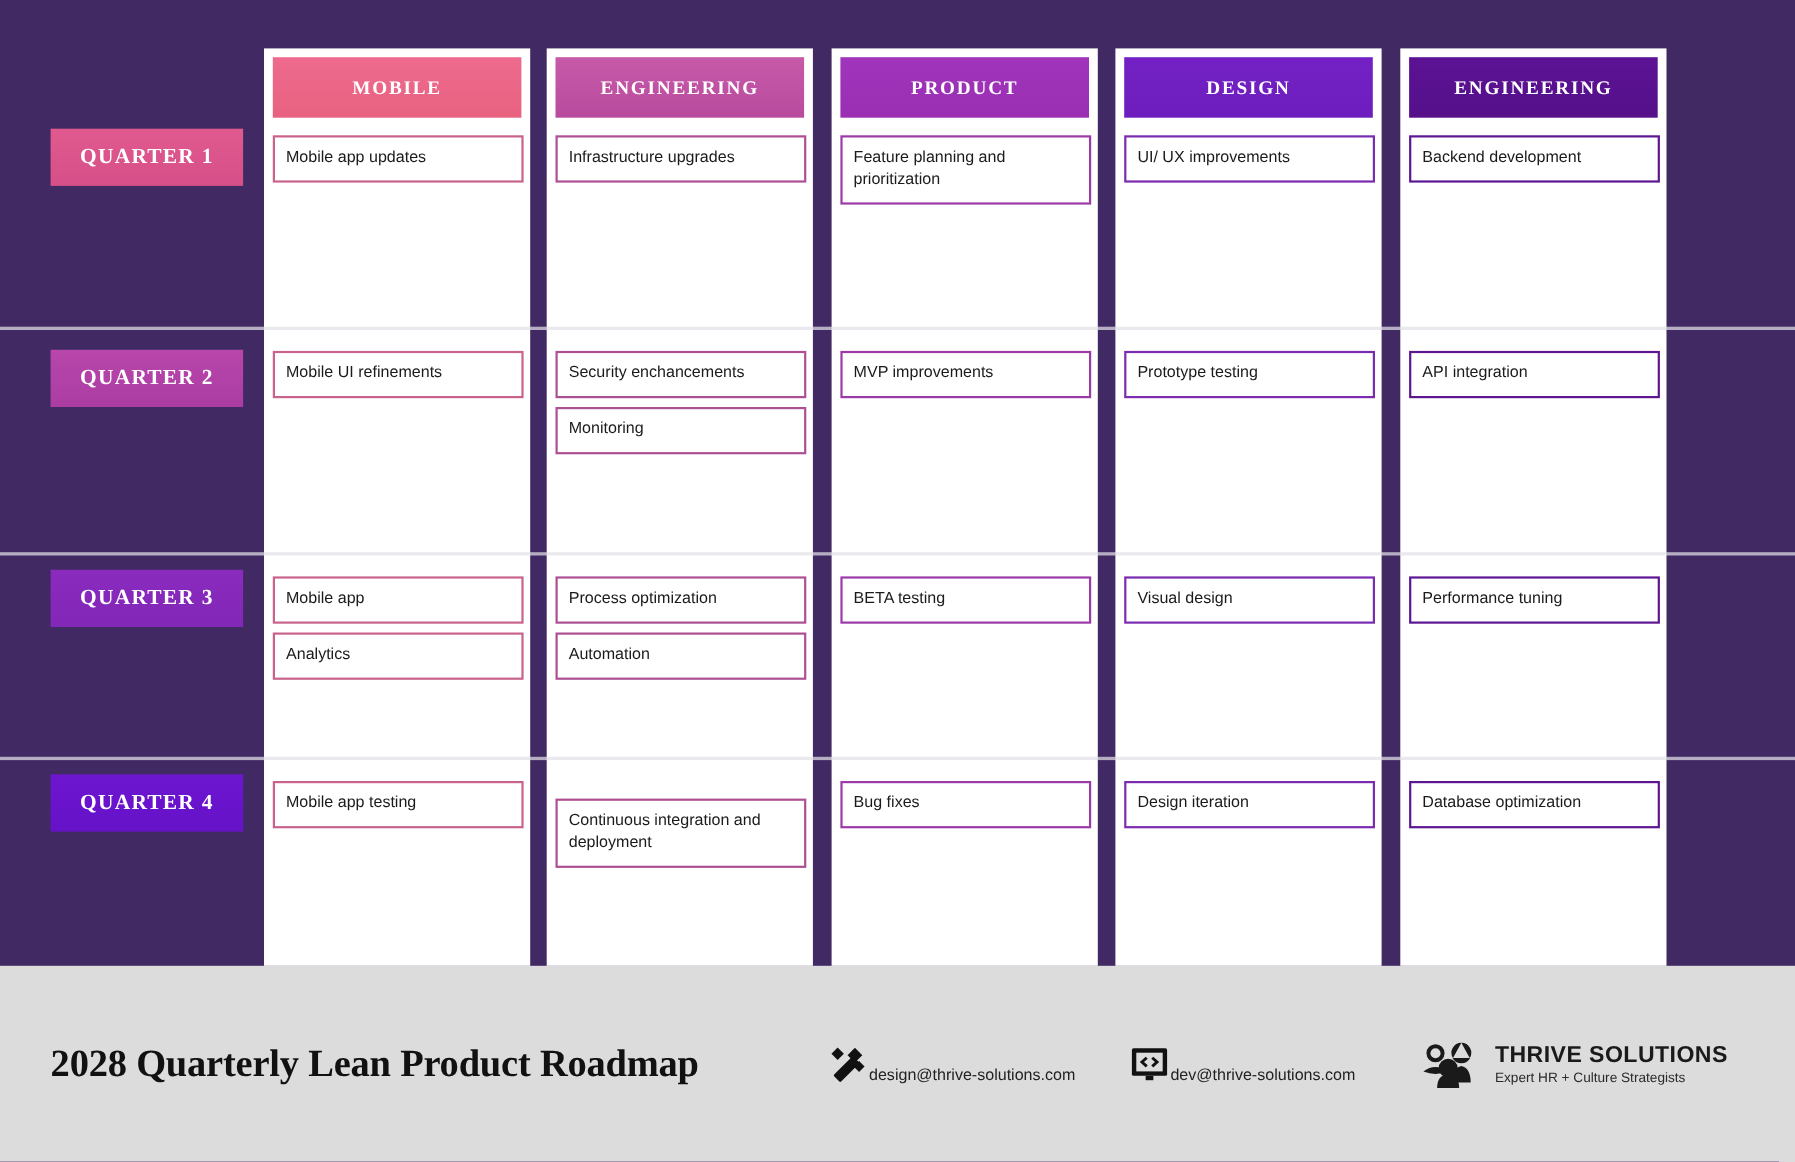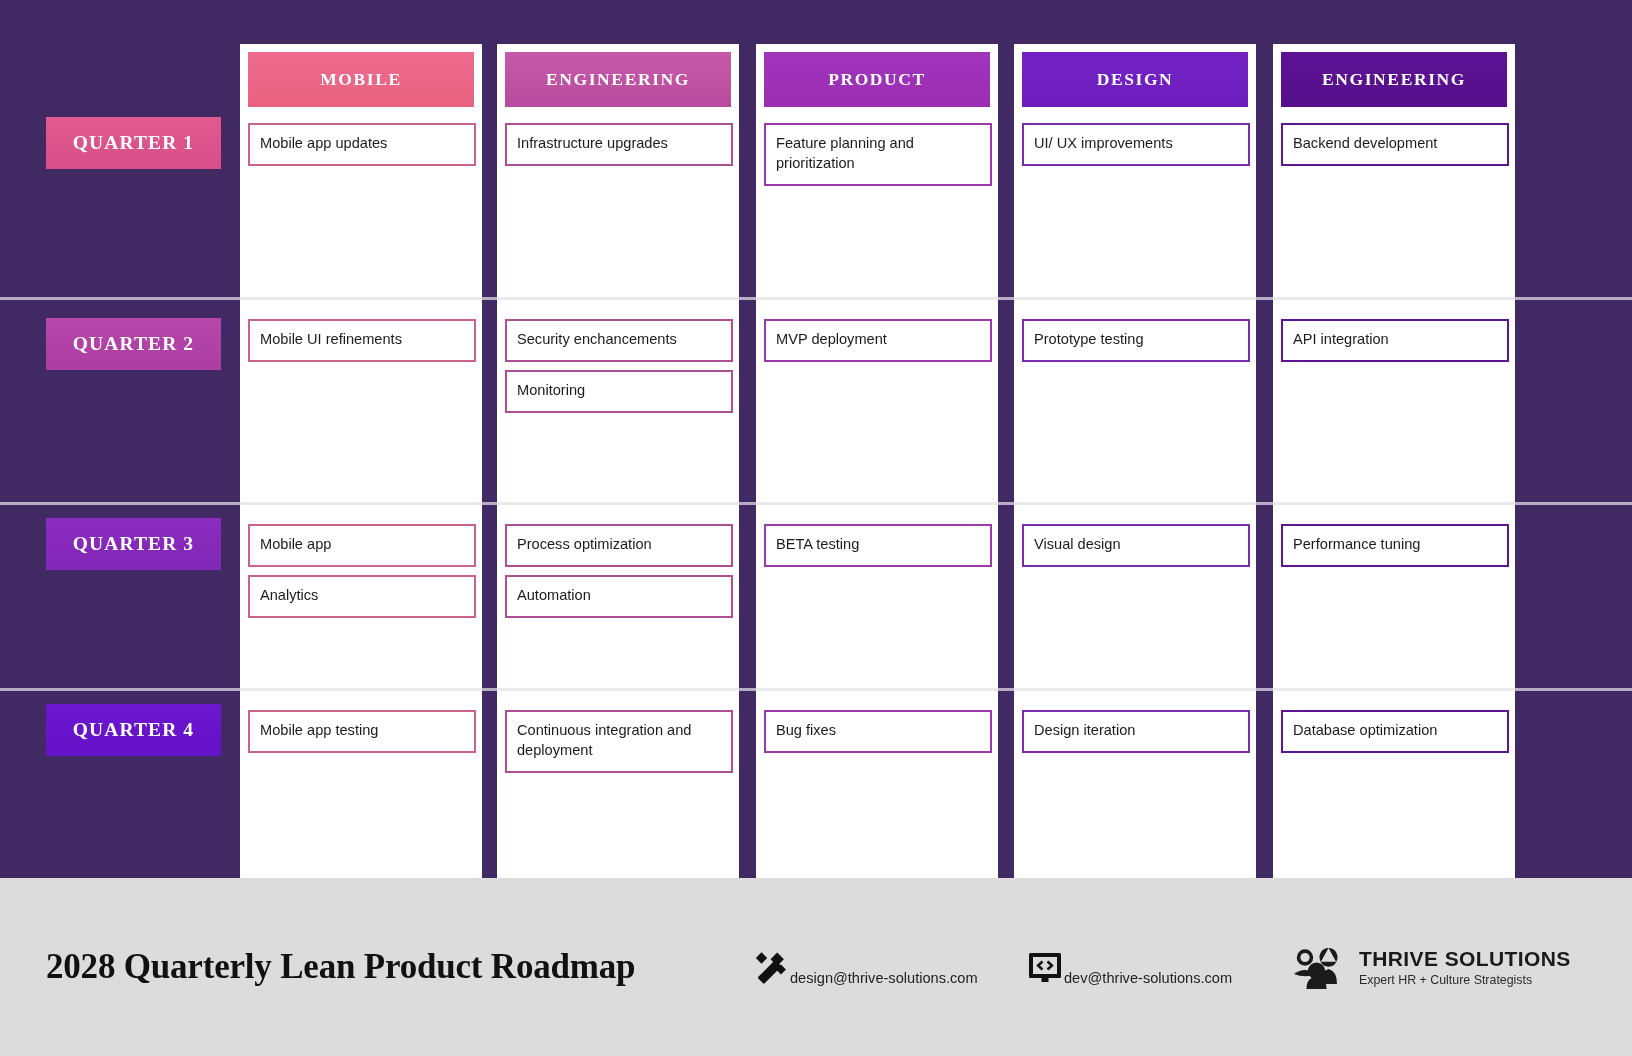--- a/index.html
+++ b/index.html
@@ -193,30 +193,30 @@
             <div class="card" style="border-color: rgb(173, 79, 147);">Monitoring</div>
           </div>
           <div class="cell" style="top: 71px;">
             <div class="card" style="border-color: rgb(173, 79, 147);">Infrastructure upgrades</div>
           </div>
           <div class="cell" style="top: 472px;">
             <div class="card" style="border-color: rgb(173, 79, 147);">Process optimization</div>
             <div class="card" style="border-color: rgb(173, 79, 147);">Automation</div>
           </div>
           <div class="cell" style="top: 658px;">
-            <div class="card" style="border-color: rgb(173, 79, 147);">Continuous integration and deployment</div>
+            <div class="card" style="border-color: rgb(173, 79, 147); margin-top: 16px;">Continuous integration and deployment</div>
           </div>
         </div>
         <div class="col" style="left: 756px;">
           <div class="col-head" style="background: linear-gradient(rgb(160, 52, 186), rgb(154, 47, 180));">PRODUCT</div>
           <div class="cell" style="top: 71px;">
             <div class="card" style="border-color: rgb(156, 59, 168);">Feature planning and prioritization</div>
           </div>
           <div class="cell" style="top: 267px;">
-            <div class="card" style="border-color: rgb(156, 59, 168);">MVP deployment</div>
+            <div class="card" style="border-color: rgb(156, 59, 168);">MVP improvements</div>
           </div>
           <div class="cell" style="top: 472px;">
             <div class="card" style="border-color: rgb(156, 59, 168);">BETA testing</div>
           </div>
           <div class="cell" style="top: 658px;">
             <div class="card" style="border-color: rgb(156, 59, 168);">Bug fixes</div>
           </div>
         </div>
         <div class="col" style="left: 1014px;">
           <div class="col-head" style="background: linear-gradient(rgb(115, 33, 196), rgb(109, 29, 189));">DESIGN</div>

